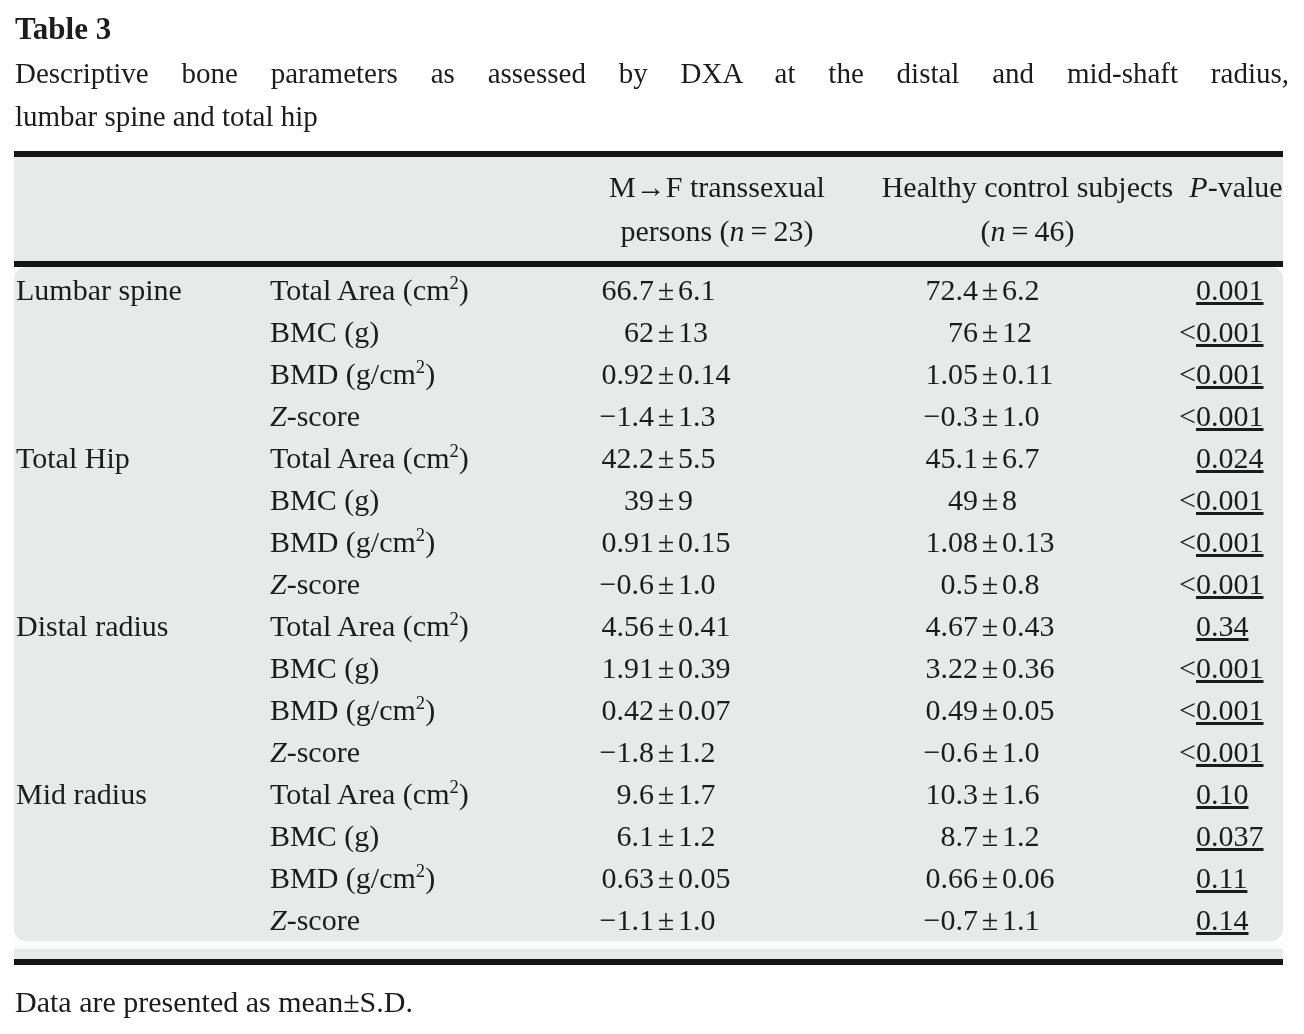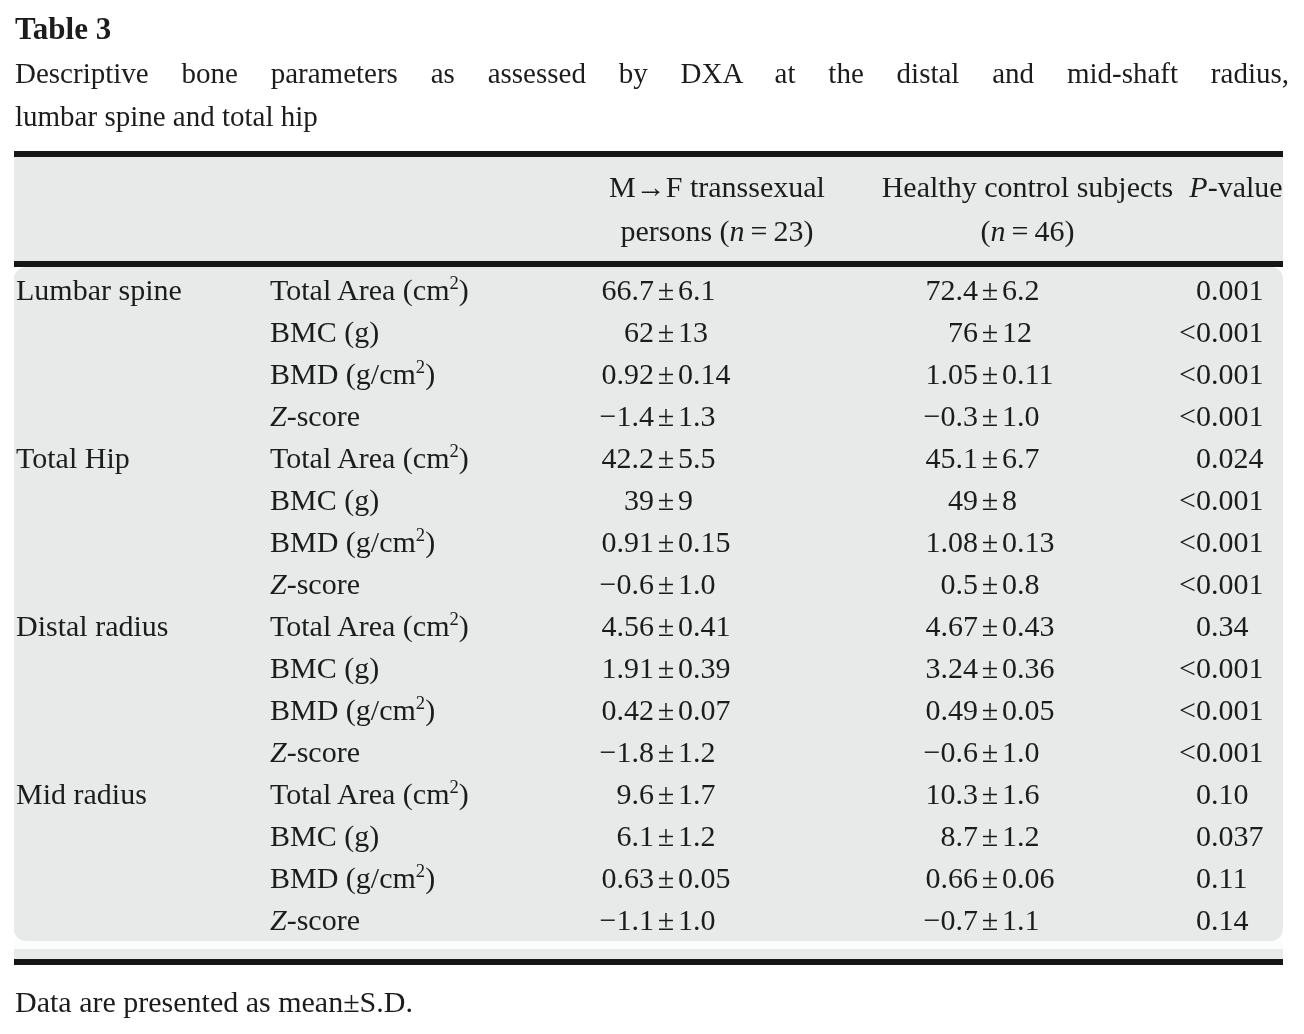--- a/index.html
+++ b/index.html
@@ -33,21 +33,21 @@
   .row{display:grid;grid-template-columns:256px 284px 312px 309px 108px;}
   .c-site{padding-left:2px;white-space:nowrap;}
   .c-param{white-space:nowrap;}
   .val{display:flex;white-space:nowrap;}
   .val .pml{width:100px;text-align:right;}
   .val .pmm{width:24px;text-align:center;}
   .val .pmr{text-align:left;}
   .val.v2 .pml{width:112px;}
   .pcell{display:flex;white-space:nowrap;}
   .pcell .ppfx{width:21px;text-align:right;}
-  .pcell .pnum{text-align:right;}
+  .pcell .pnum{text-align:right;text-decoration:underline;}
   .seam{height:8px;background:var(--seam);}
   .grayfoot{height:10px;background:var(--gray);}
   .footnote{margin:16px 15px 12px 15px;font-size:30px;line-height:42px;}
   i{font-style:italic;}
   sup{font-size:62%;vertical-align:super;line-height:0;}
 </style>
 </head>
 <body>
 
 <div class="page">
@@ -237,21 +237,21 @@
         </div>
         <div class="row">
           <div class="c-site"></div>
           <div class="c-param">BMC (g)</div>
           <div class="val">
             <span class="pml">1.91</span>
             <span class="pmm">±</span>
             <span class="pmr">0.39</span>
           </div>
           <div class="val v2">
-            <span class="pml">3.24</span>
+            <span class="pml">3.22</span>
             <span class="pmm">±</span>
             <span class="pmr">0.36</span>
           </div>
           <div class="pcell">
             <span class="ppfx">&lt;</span>
             <span class="pnum">0.001</span>
           </div>
         </div>
         <div class="row">
           <div class="c-site"></div>

